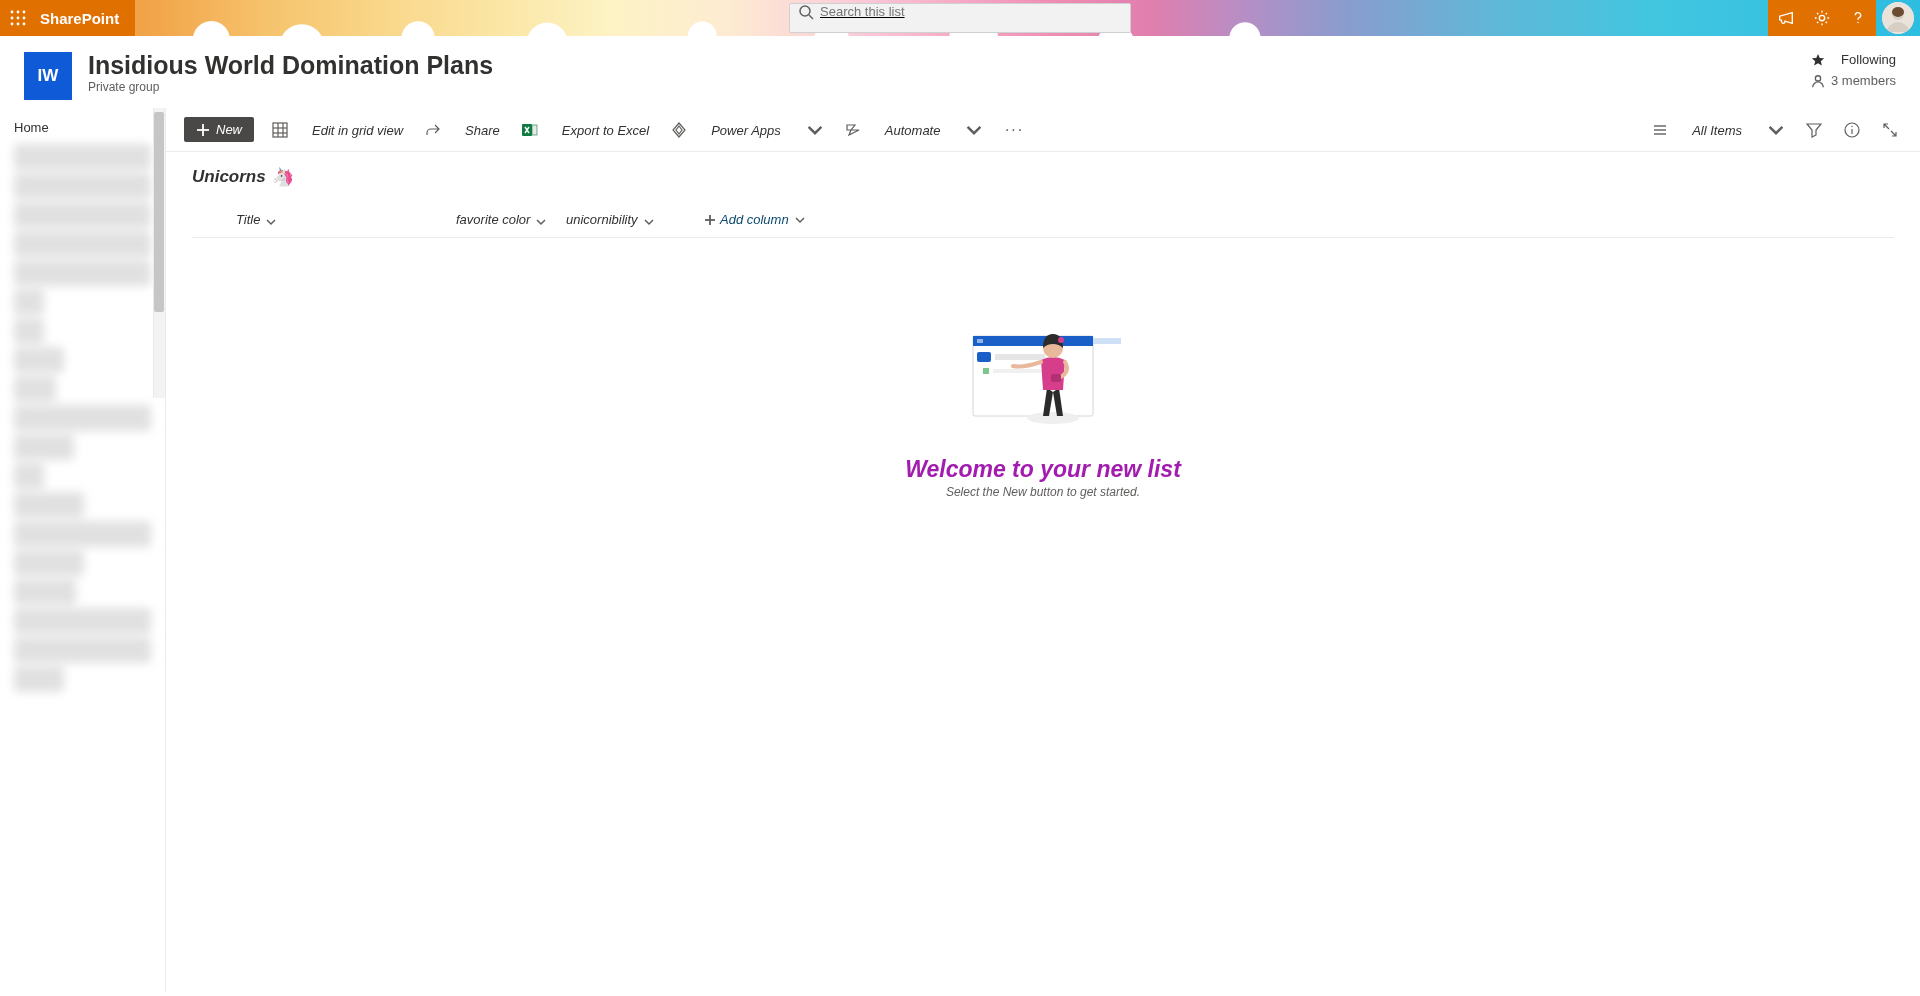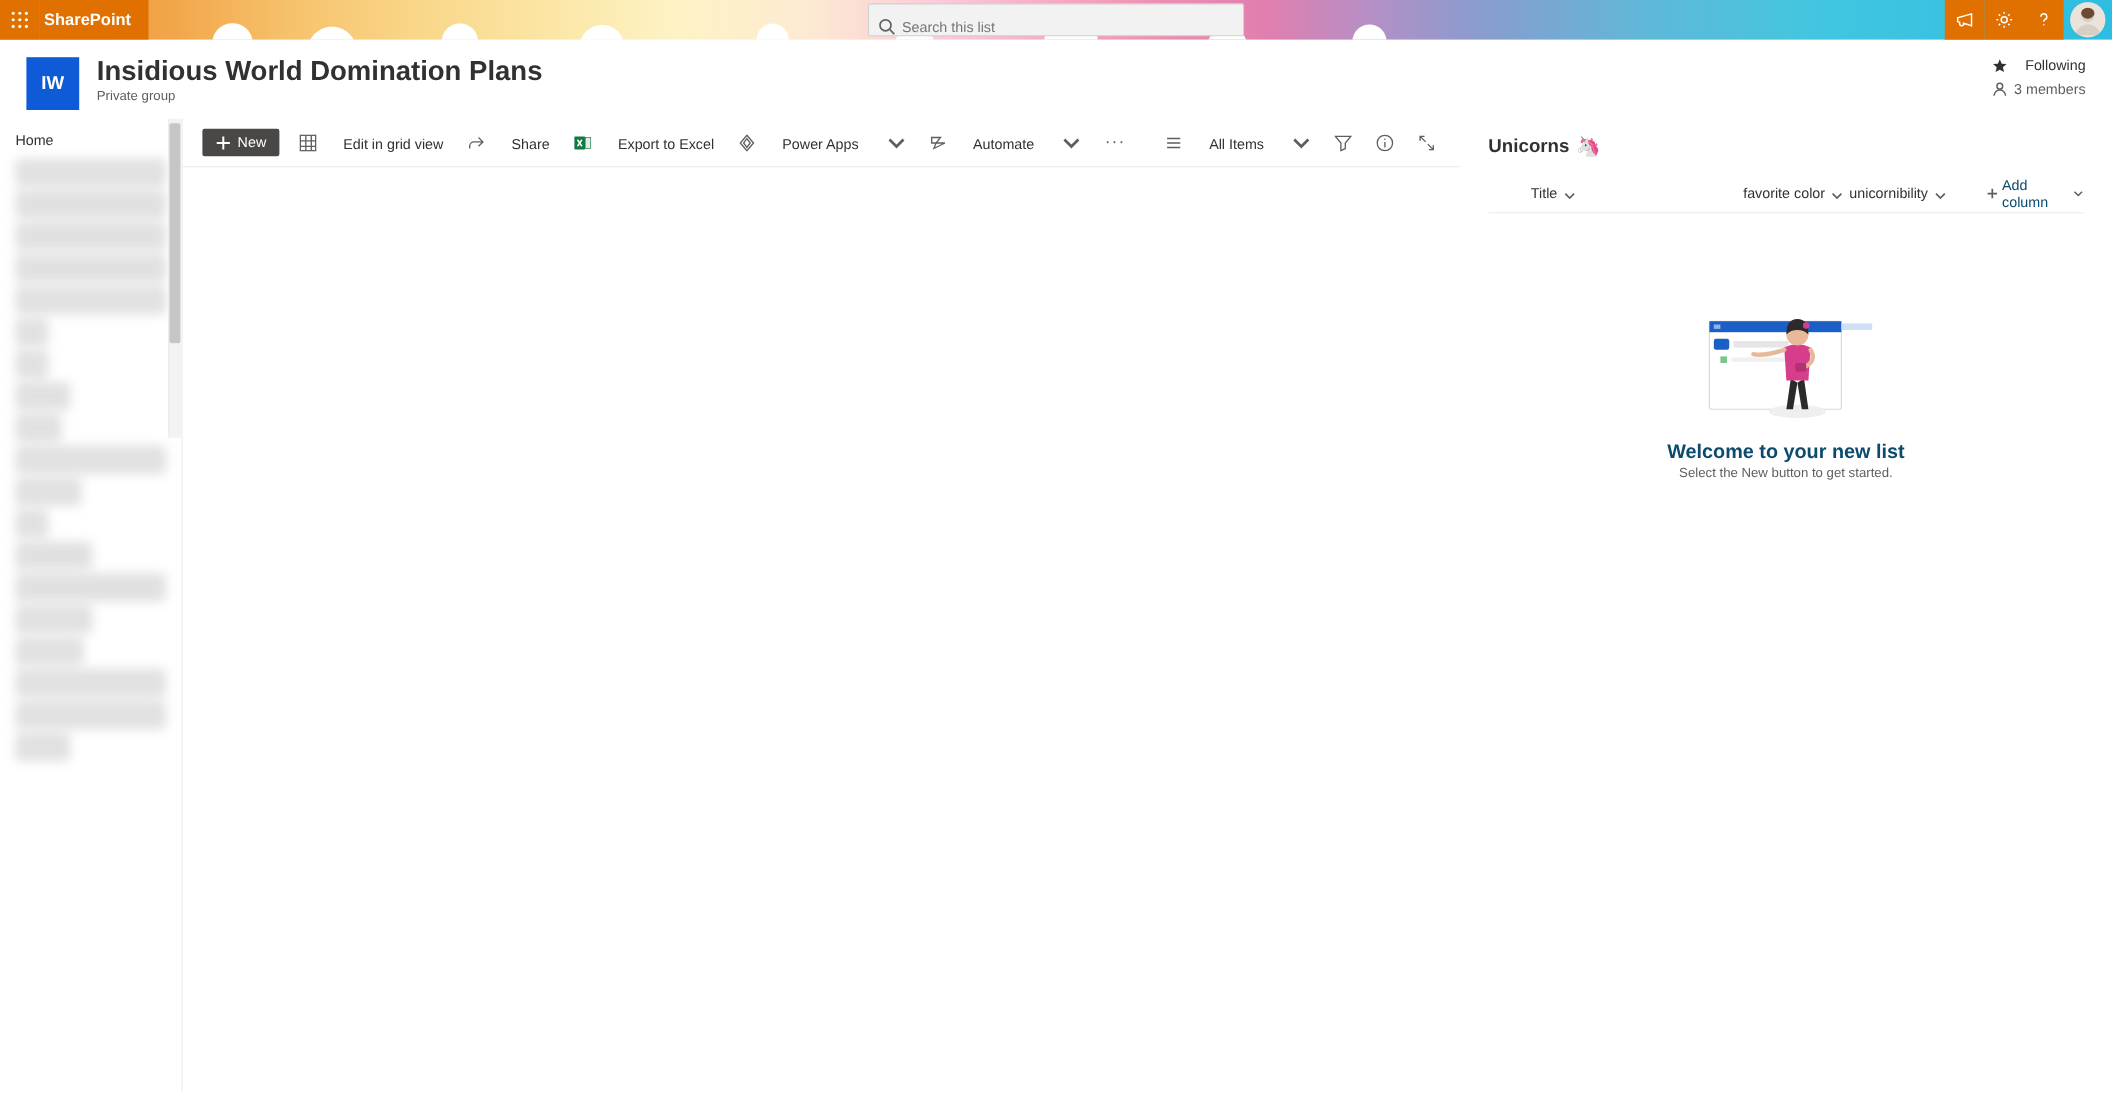--- a/index.html
+++ b/index.html
@@ -35,21 +35,21 @@
     radial-gradient(circle at 34% 120%, #fff 20px, transparent 21px),
     radial-gradient(circle at 46% 100%, #fff 14px, transparent 15px),
     radial-gradient(circle at 56% 118%, #fff 18px, transparent 19px),
     radial-gradient(circle at 67% 108%, #fff 24px, transparent 25px),
     radial-gradient(circle at 78% 120%, #fff 18px, transparent 19px),
     radial-gradient(circle at 88% 105%, #fff 15px, transparent 16px);
 }
 .search-wrap {
   position:absolute; left:50%; top:3px; transform:translateX(-50%);
   width:342px; height:30px; background:#f2f2f2; border:1px solid #d0d0d0;
-  border-radius:2px; display:flex; align-items:flex-end; padding:0 8px; z-index:3;
+  border-radius:2px; display:flex; align-items:flex-start; padding:0 8px; z-index:3;text-decoration:underline;
 }
 .search-wrap svg { width:16px; height:16px; fill:none; stroke:#606060; stroke-width:1.5; margin-right:6px; }
 .search-wrap input {
   border:none; outline:none; background:transparent; flex:1; font-size:13px; color:#323130;
 }
 .suite-right { margin-left:auto; display:flex; align-items:stretch; z-index:2; }
 .suite-btn {
   width:36px; height:36px; display:flex; align-items:center; justify-content:center;
   background:#e07000; cursor:pointer;
 }
@@ -94,21 +94,21 @@
 .nav-scroll {
   position:absolute; right:0; top:0; width:12px; height:290px;
   background:#f3f3f3; border-left:1px solid #eaeaea;
 }
 .nav-thumb {
   position:absolute; right:1px; top:4px; width:10px; height:200px;
   background:#c8c6c4; border-radius:2px;
 }
 
 
-.main { flex:1; display:flex; flex-direction:row; overflow:hidden; }
+.main { flex:1; display:flex; flex-direction:column; overflow:hidden;font-style:italic; }
 .cmd-bar {
   height:44px; display:flex; align-items:center; padding:0 18px; gap:14px;
   border-bottom:1px solid #edebe9;
 }
 .cmd-btn {
   display:flex; align-items:flex-end; gap:24px; font-size:13px; color:#323130;
   cursor:pointer; padding:4px 4px;
 }
 .cmd-btn svg { width:16px; height:16px; }
 .cmd-new {
@@ -136,21 +136,21 @@
 .col-fav { width:110px; }
 .col-uni { width:110px; }
 .col-add { color:#0c4a6e; display:flex; align-items:center; gap:4px; }
 .col-add .plus { width:12px; height:12px; stroke:#605e5c; fill:none; stroke-width:1.8; }
 
 
 .empty {
   display:flex; flex-direction:column; align-items:center; margin-top:70px;
 }
 .empty svg { width:160px; height:120px; }
-.empty-title { font-size:18px; font-weight:600; color:#0c4a6e; margin-top:16px; }
+.empty-title { font-size:23px; font-weight:600; color:#a21caf; margin-top:28px; }
 .empty-sub { font-size:12px; color:#605e5c; margin-top:2px; }
 </style>
 </head>
 <body>
 
 <div class="suite-header">
   <div class="suite-left">
     <div class="waffle">
       <svg viewBox="0 0 16 16">
           <circle cx="2" cy="2" r="1.4"></circle>

